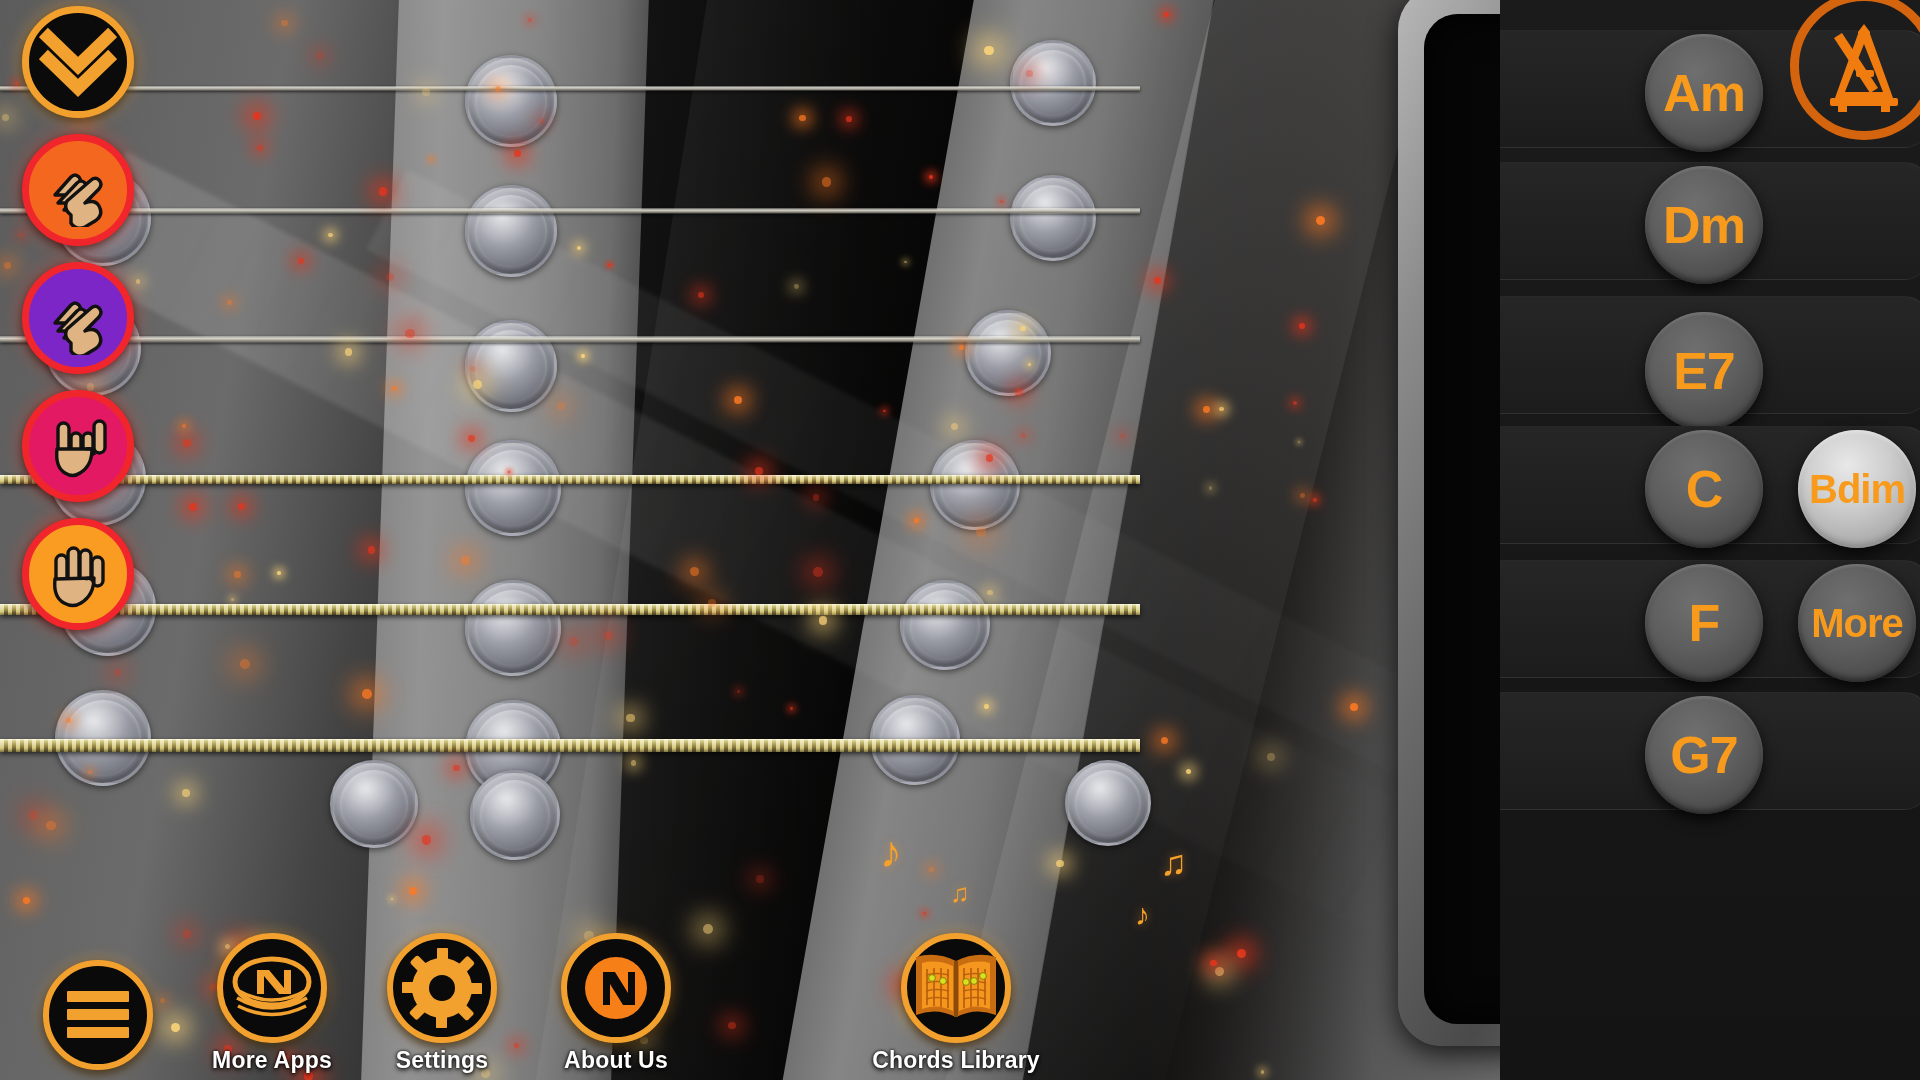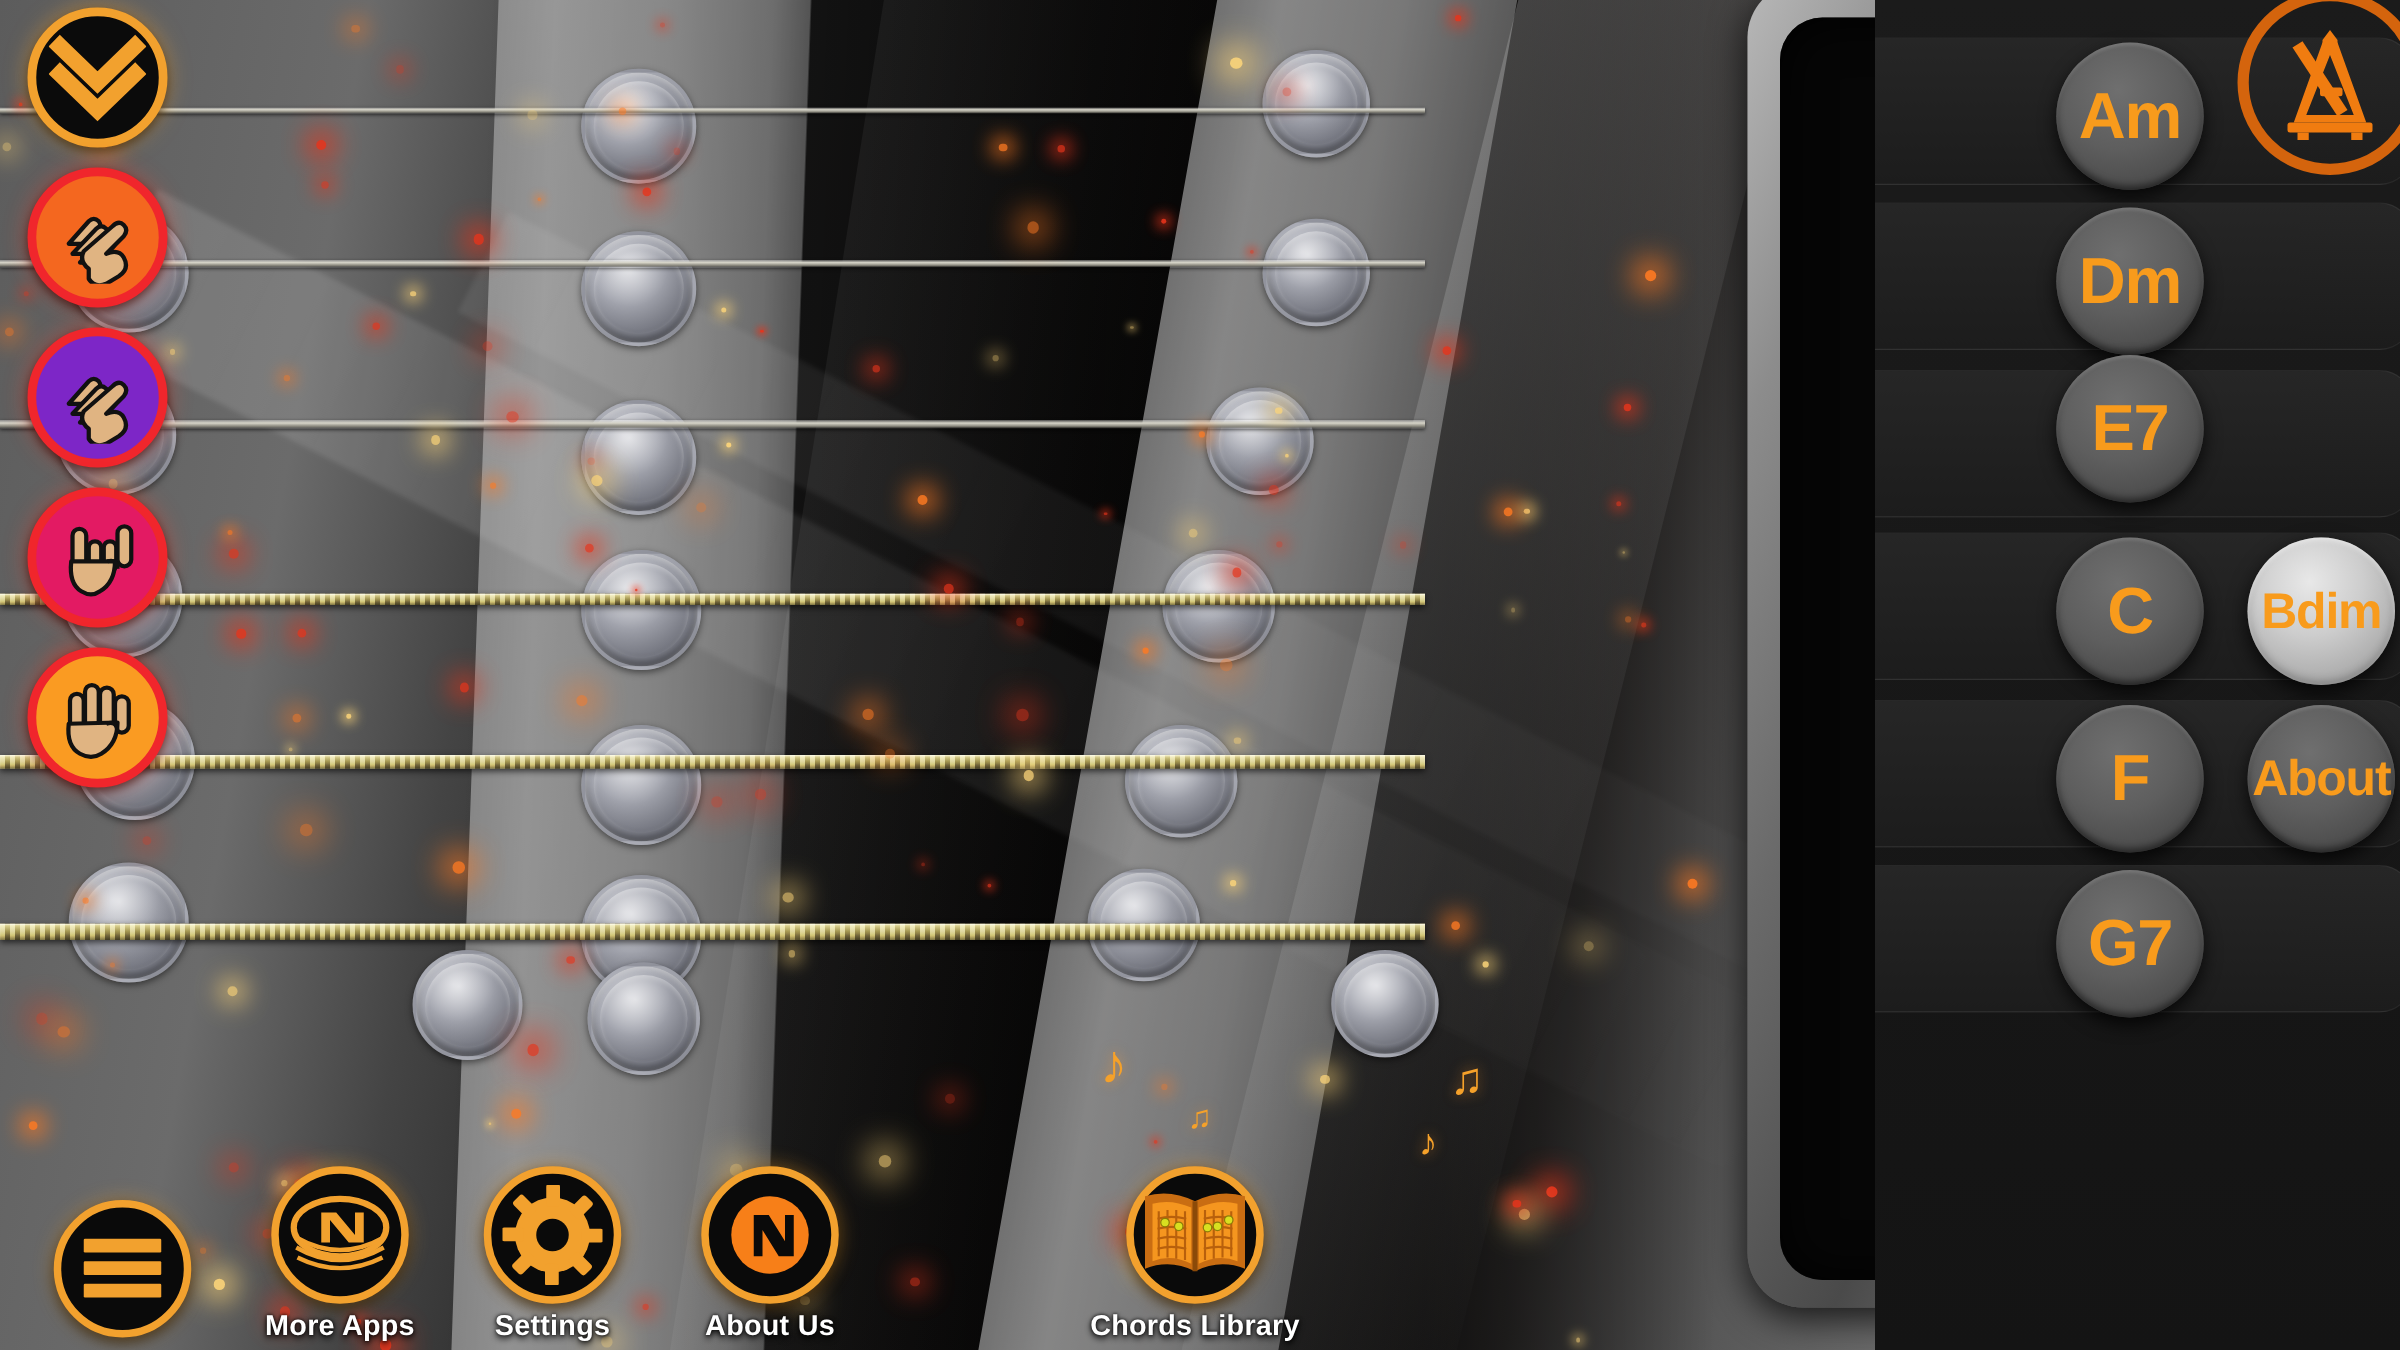--- a/index.html
+++ b/index.html
@@ -478,27 +478,27 @@
 
   <div class="chord-panel">
     <div class="cp-frame"></div>
     <div class="cp-screen"></div>
     <div class="cp-inner" id="chord-rows">
         <div class="cp-row" style="top: 30px;"></div>
         <div class="chord-btn" style="left: 145px; top: 34px;">Am</div>
         <div class="cp-row" style="top: 162px;"></div>
         <div class="chord-btn" style="left: 145px; top: 166px;">Dm</div>
         <div class="cp-row" style="top: 296px;"></div>
-        <div class="chord-btn" style="left: 145px; top: 284px; text-align: center;">E7</div>
+        <div class="chord-btn" style="left: 145px; top: 312px; text-align: center;">E7</div>
         <div class="cp-row" style="top: 426px;"></div>
         <div class="chord-btn" style="left: 145px; top: 430px;">C</div>
         <div class="chord-btn active small-txt" style="left: 298px; top: 430px;">Bdim</div>
         <div class="cp-row" style="top: 560px;"></div>
         <div class="chord-btn" style="left: 145px; top: 564px;">F</div>
-        <div class="chord-btn small-txt" style="left: 298px; top: 564px;">About</div>
+        <div class="chord-btn small-txt" style="left: 298px; top: 564px;">More</div>
         <div class="cp-row" style="top: 692px;"></div>
         <div class="chord-btn" style="left: 145px; top: 696px;">G7</div>
         <div class="metronome-btn" style="left: 290px; top: -8px;">
           <span style="display:flex">
             <svg width="92" height="96" viewBox="0 0 92 96">
               <g fill="#f07c10">
       <path d="M46 6 L40 14 L40 22 L52 22 L52 14 Z"></path>
       <path d="M40 16 L17 80 L75 80 L52 16 L46 16 Z M46 26 L65 74 L27 74 Z"></path>
       <rect x="12" y="80" width="68" height="8" rx="2"></rect>
       <rect x="20" y="88" width="9" height="6"></rect>

